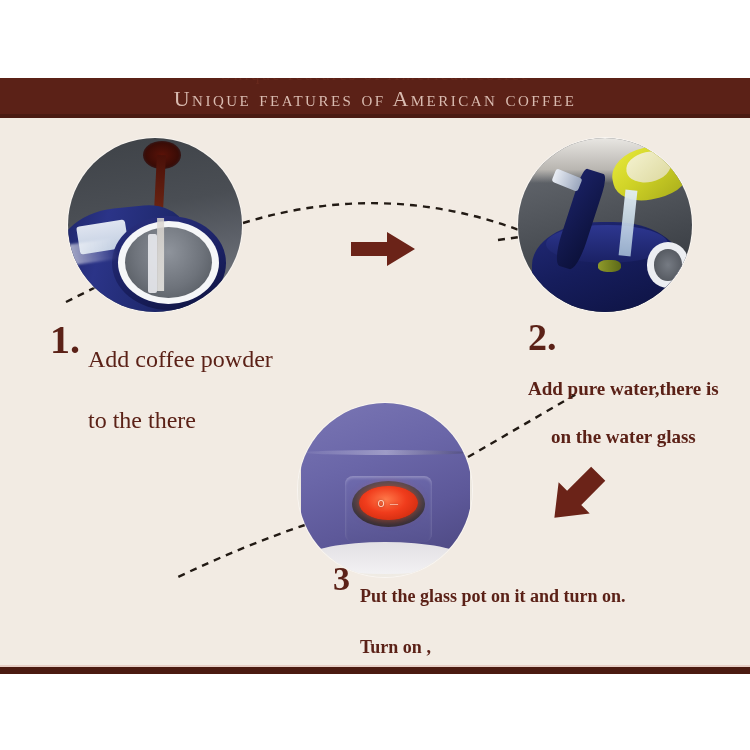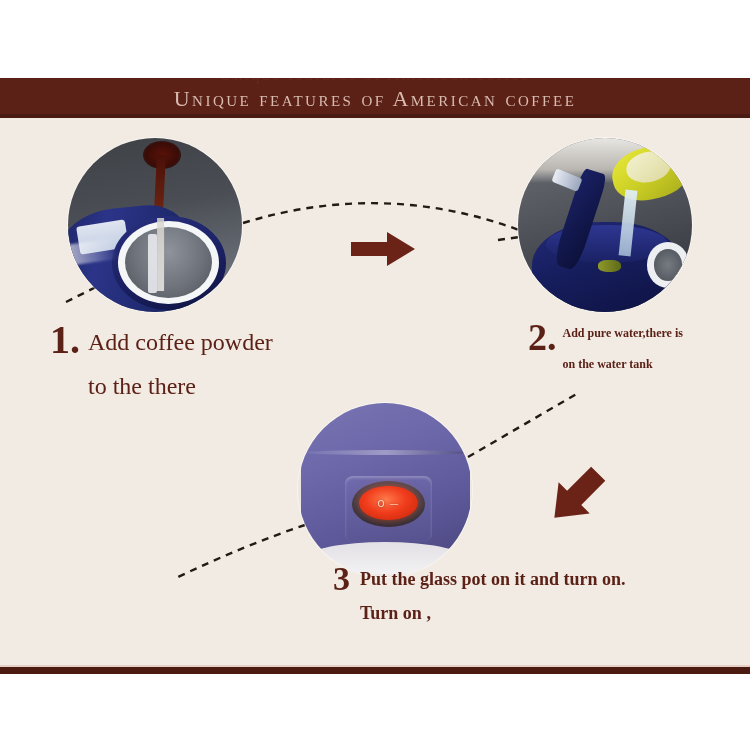--- a/index.html
+++ b/index.html
@@ -255,31 +255,31 @@
   #arrow2{left:541px;top:459px;width:72px;height:72px;}
 
   
   .step{position:absolute;color:#5b2117;}
   .step-num{
     font-family:"Liberation Serif", serif;
     font-weight:bold;
     color:#5b2117;
   }
   .step-lines{display:inline-block;vertical-align:top;}
-  .step-line{white-space:nowrap;}
+  .step-line{white-space:nowrap;margin-top:17px;}
 
   
   #step1{left:50px;top:320px;}
   #step1 .step-num{font-size:40px;line-height:40px;float:left;margin-right:8px;}
   #step1 .step-line{font-size:24px;line-height:44px;}
 
   
   #step2{left:528px;top:318px;}
   #step2 .step-num{font-size:38px;line-height:38px;float:left;margin-right:6px;}
-  #step2 .step-line{font-size:12px;font-weight:bold;line-height:31px;}
+  #step2 .step-line{font-size:19px;font-weight:bold;line-height:31px;text-align:center;}
 
   
   #step3{left:333px;top:562px;}
   #step3 .step-num{font-size:34px;line-height:34px;float:left;margin-right:10px;}
   #step3 .step-line{font-size:18px;font-weight:bold;line-height:34px;}
 </style>
 </head>
 <body>
 
 <div id="page">
@@ -362,21 +362,21 @@
     <span class="step-lines">
       <div class="step-line">Add coffee powder</div>
       <div class="step-line">to the there</div>
     </span>
   </div>
 
   <div class="step" id="step2">
     <span class="step-num">2.</span>
     <span class="step-lines">
       <div class="step-line">Add pure water,there is</div>
-      <div class="step-line">on the water tank</div>
+      <div class="step-line">on the water glass</div>
     </span>
   </div>
 
   <div class="step" id="step3">
     <span class="step-num">3</span>
     <span class="step-lines">
       <div class="step-line">Put the glass pot on it and turn on.</div>
       <div class="step-line">Turn on ,</div>
     </span>
   </div>

